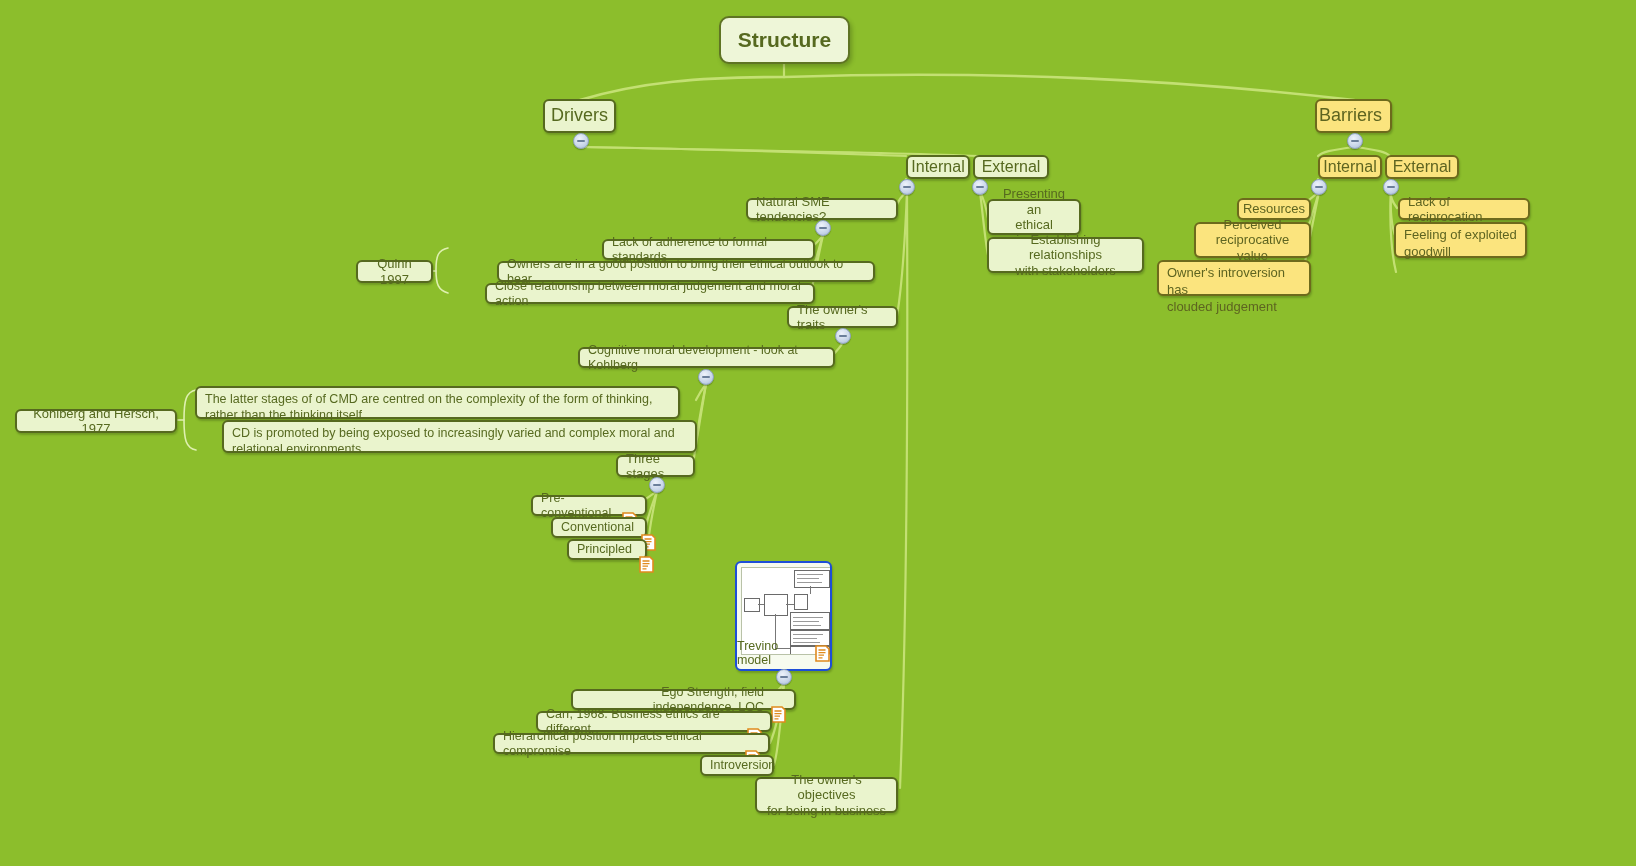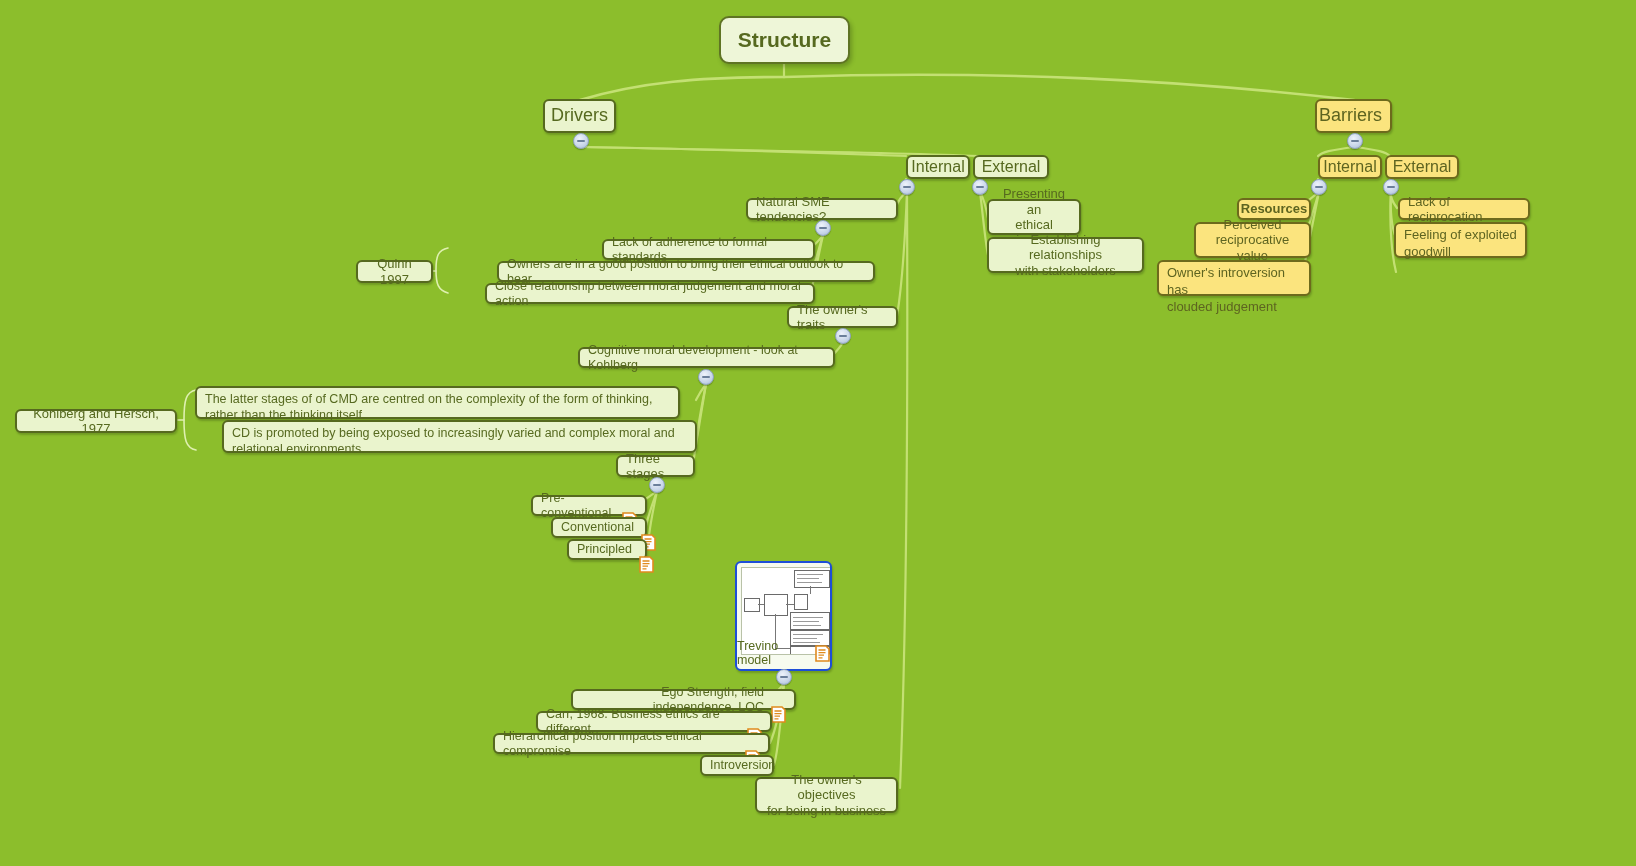--- a/index.html
+++ b/index.html
@@ -349,21 +349,21 @@
   <div class="node lvl2 yellow" style="left:1286px;top:155px;width:64px;height:24px;">
     <span class="txt">Internal</span>
   </div>
   <div class="toggle" style="left:1311px;top:179px;"></div>
 
   <div class="node lvl2 yellow" style="left:1353px;top:155px;width:74px;height:24px;">
     <span class="txt">External</span>
   </div>
   <div class="toggle" style="left:1383px;top:179px;"></div>
 
-  <div class="node small yellow ctr" style="left:1237px;top:198px;width:74px;height:22px;font-weight:bold;">
+  <div class="node small yellow ctr" style="left:1237px;top:198px;width:74px;height:22px;">
     <span class="txt">Resources</span>
   </div>
   <div class="node small yellow ctr" style="left:1194px;top:222px;width:117px;height:36px;">
     <span class="txt">Perceived
 reciprocative value</span>
   </div>
   <div class="node small yellow" style="left:1157px;top:260px;width:154px;height:36px;line-height:1.3;align-items:flex-start;padding-top:3px;">
     <span class="txt">Owner's introversion has
 clouded judgement</span>
   </div>

